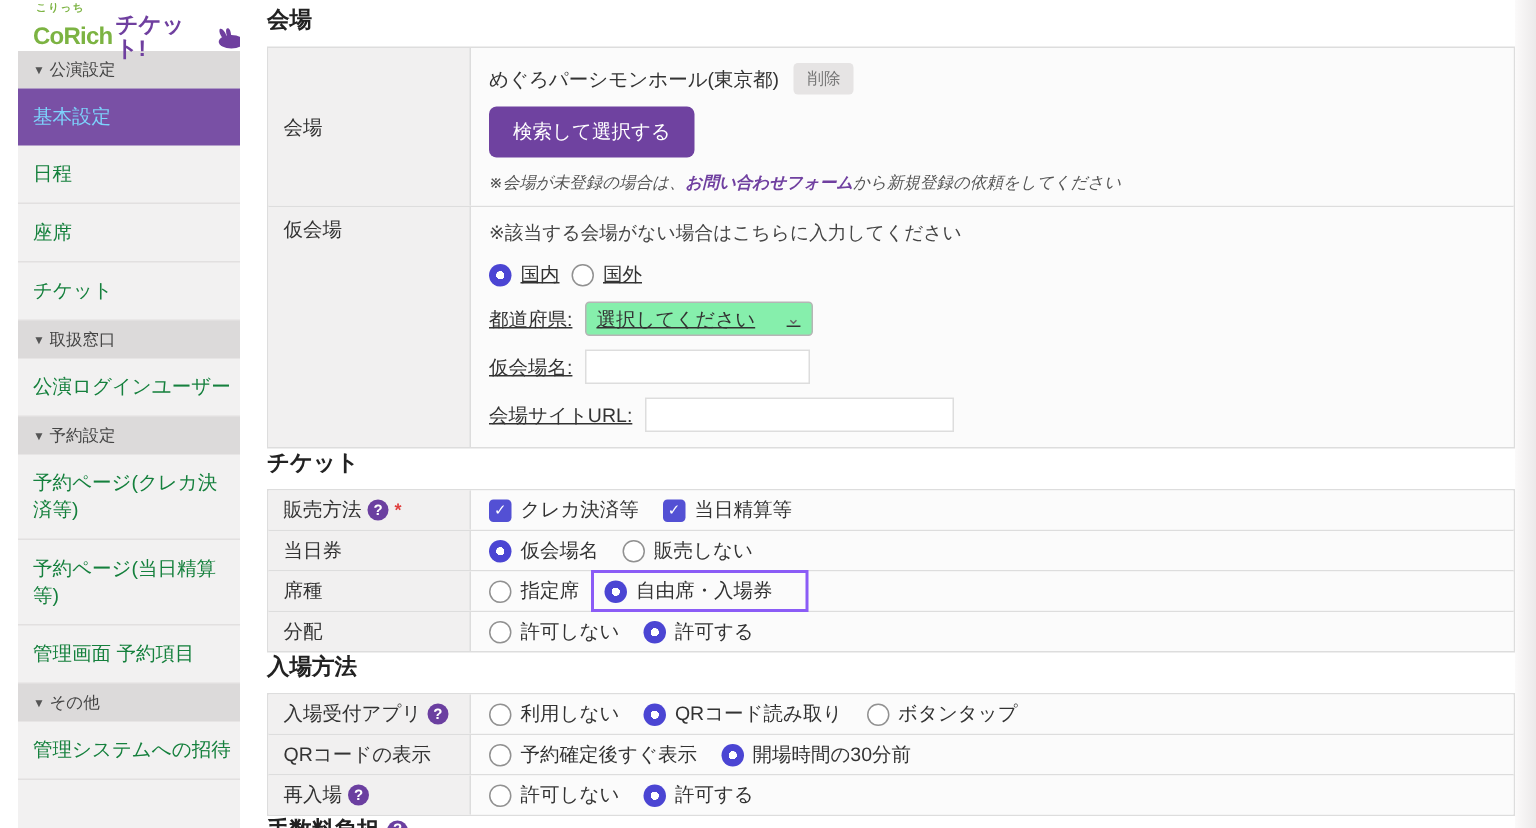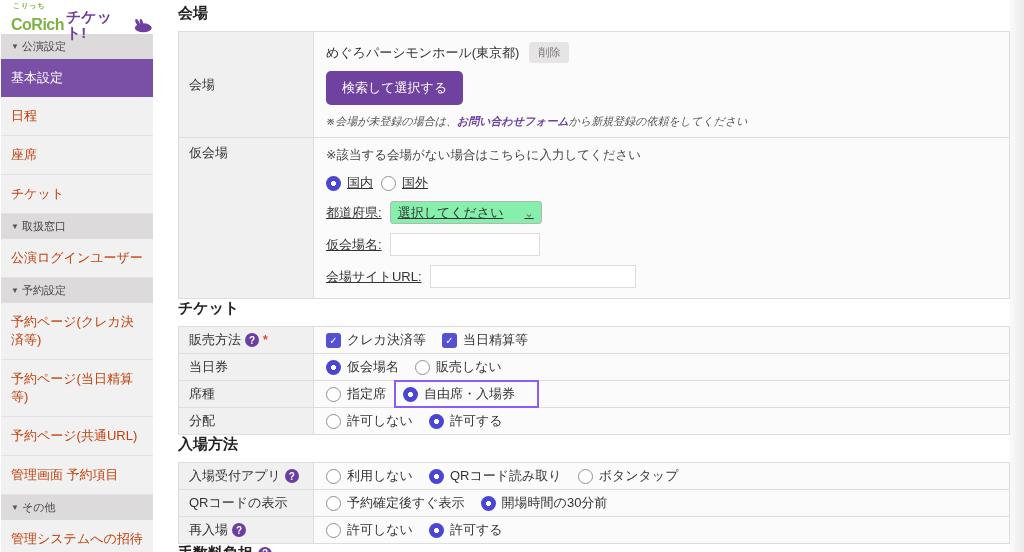--- a/index.html
+++ b/index.html
@@ -1,30 +1,30 @@
 <!DOCTYPE html>
 <html><head>
 <meta charset="utf-8">
 <style>
   * { margin:0; padding:0; box-sizing:border-box; }
   html,body { width:1024px; height:552px; overflow:hidden; background:#fff;
               font-family:"Liberation Sans","DejaVu Sans",sans-serif; color:#333; }
 
   
-  .sidebar { position:fixed; left:1px; top:0; width:152px; height:100%; background:#f2f1f1; }
+  .sidebar { position:fixed; left:12px; top:0; width:152px; height:100%; background:#f2f1f1; }
   .logo { background:#fff; padding:2px 0 4px 10px; height:34px; }
   .furi { display:block; font-size:7px; color:#7cb342; font-weight:bold; letter-spacing:1px; margin-left:2px; line-height:7px; }
   .logorow { display:flex; align-items:center; line-height:16px; }
   .brand { color:#7cb342; font-weight:bold; font-size:16px; letter-spacing:-0.5px; }
   .suffix { color:#6f3f9f; font-weight:bold; font-size:15px; margin-left:2px; }
   .rabbit { margin-left:4px; }
   .sgroup { background:#dcdada; color:#444; font-size:11px; padding:5px 10px; display:flex; align-items:center; gap:3px; }
   .sgroup .tri { font-size:8px; color:#555; }
-  .sitem { font-size:13px; color:#c2410c; padding:10px 10px; border-bottom:1px solid #e2e0e0; cursor:pointer; }
-  .sitem.active { background:#7950a5; color:#ffffff; border-bottom:none; }
+  .sitem { font-size:13px; color:#15803d; padding:10px 10px; border-bottom:1px solid #e2e0e0; cursor:pointer; }
+  .sitem.active { background:#7950a5; color:#7dd3fc; border-bottom:none; }
 
   
   .main { position:fixed; left:160px; top:0; width:850px; padding:4px 0 0 18px; background:#fff; }
   .edge-strip { position:fixed; left:1010px; top:0; width:14px; height:100%;
                 background:linear-gradient(to right,#fbfafa,#eceaea); }
   h2.sect { font-size:15px; font-weight:bold; color:#222; margin:0 0 8px 0; display:flex; align-items:center; gap:5px; }
   .sect-gap { margin-top:14px; }
 
   .tbl { width:832px; border:1px solid #ddd; }
   .trow { display:flex; border-bottom:1px solid #ddd; }
@@ -100,21 +100,20 @@
     <span>取扱窓口</span>
   </div>
   <div class="sitem">公演ログインユーザー</div>
 
   <div class="sgroup">
     <span class="tri">▼</span>
     <span>予約設定</span>
   </div>
   <div class="sitem">予約ページ(クレカ決済等)</div>
   <div class="sitem">予約ページ(当日精算等)</div>
-  <div class="sitem">予約ページ(共通URL)</div>
   <div class="sitem">管理画面 予約項目</div>
 
   <div class="sgroup">
     <span class="tri">▼</span>
     <span>その他</span>
   </div>
   <div class="sitem">管理システムへの招待</div>
 
 </aside>
 

